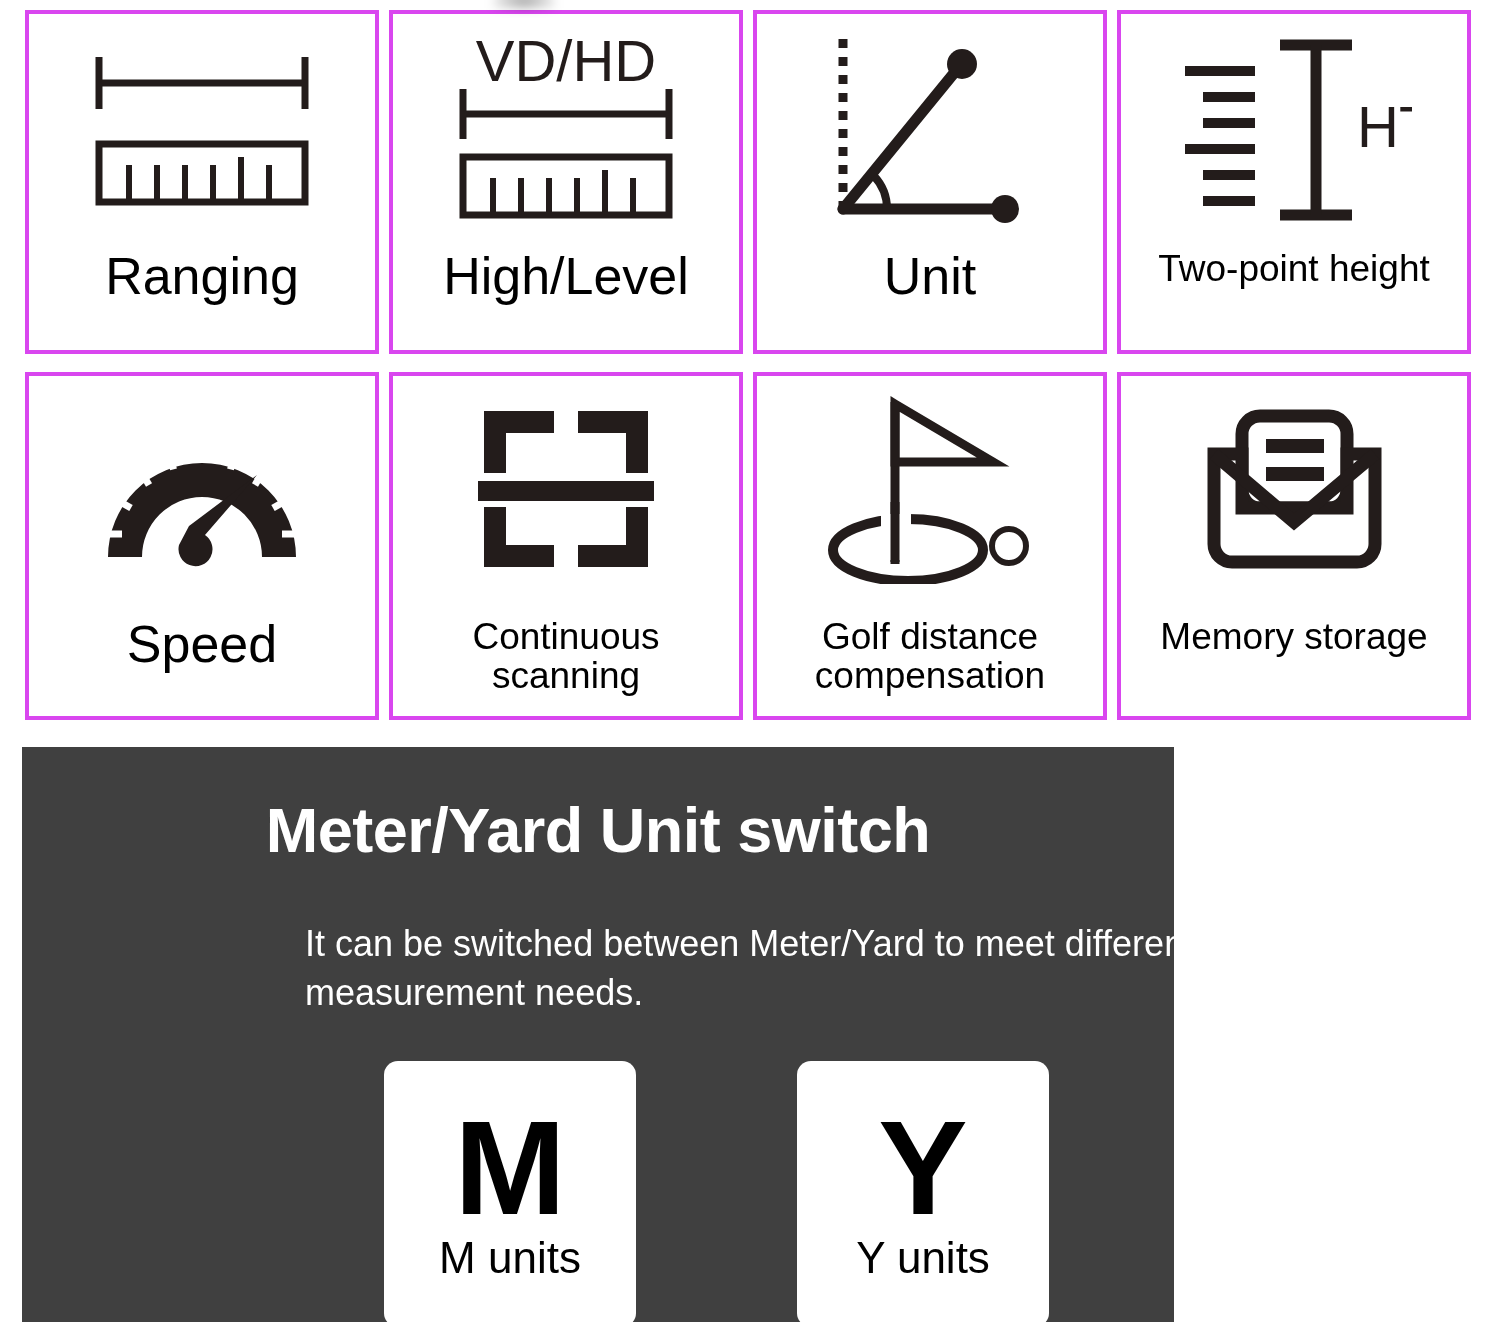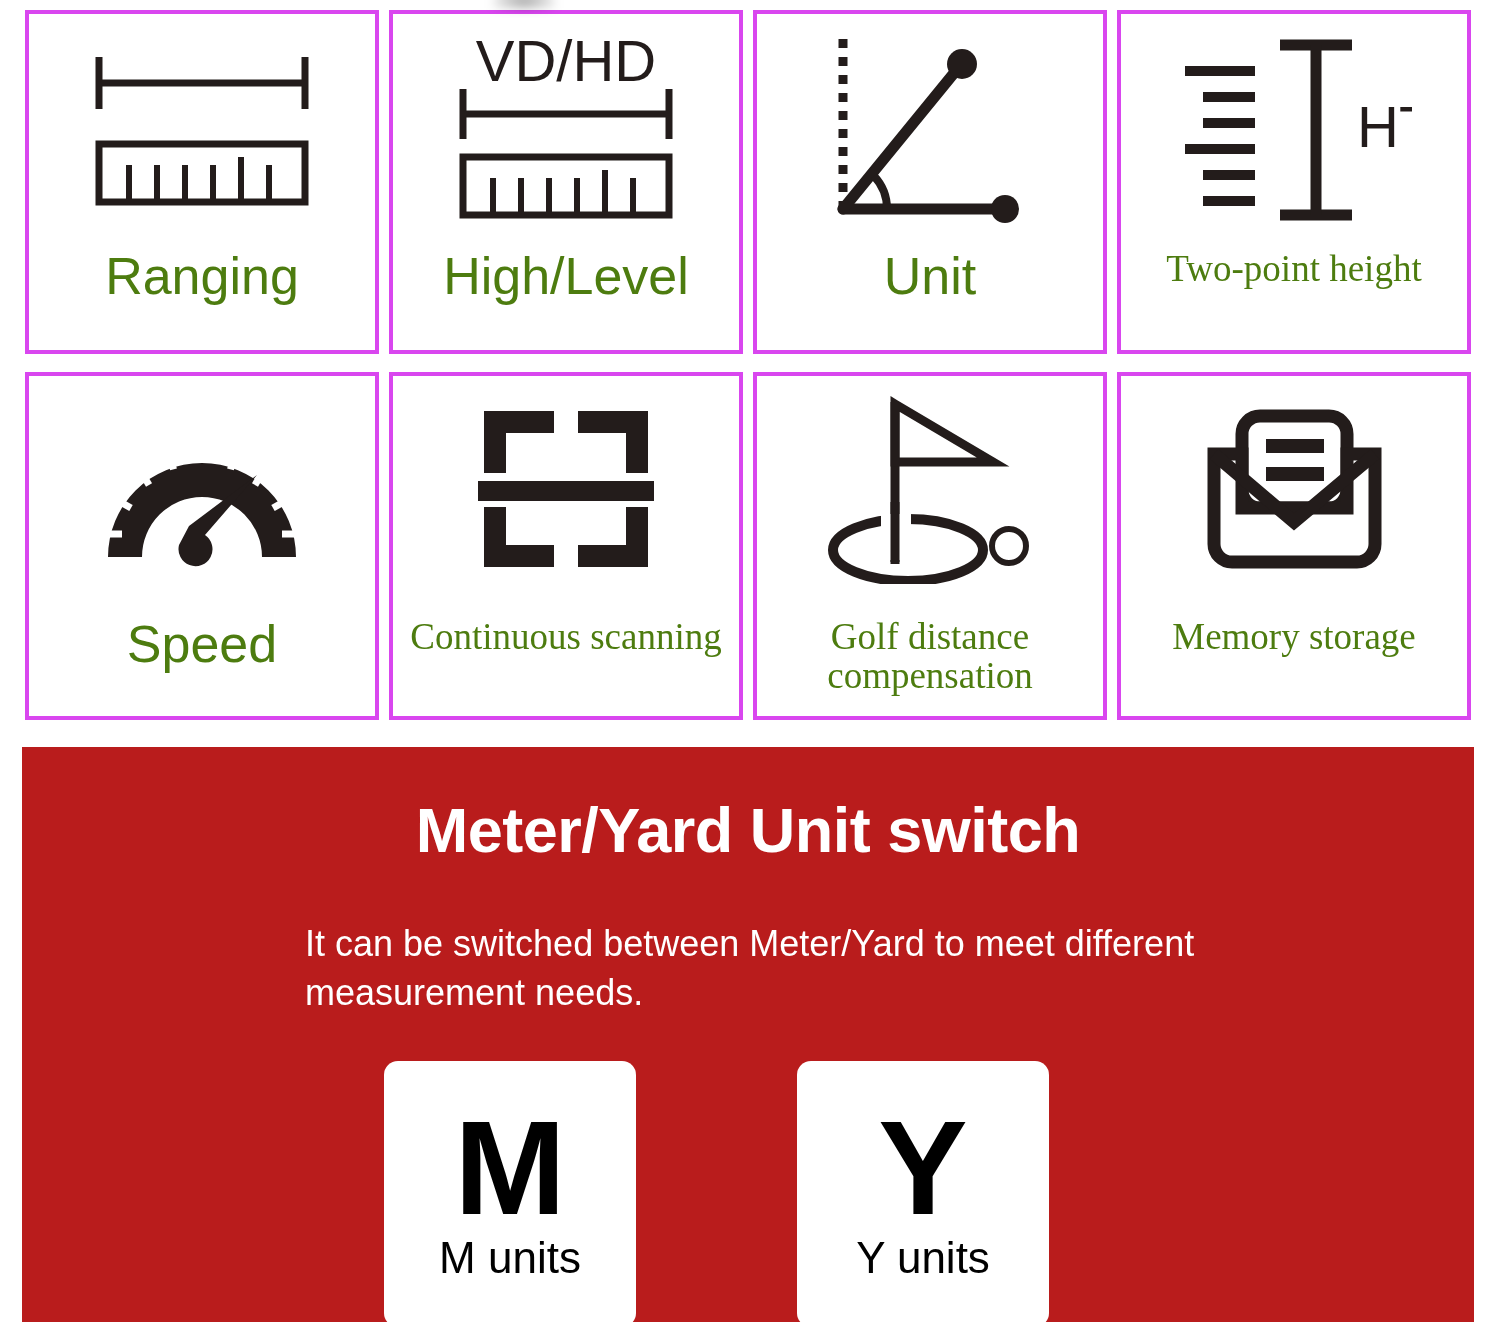--- a/index.html
+++ b/index.html
@@ -52,40 +52,40 @@
     flex: 0 0 auto;
     height: 205px;
     width: 100%;
     display: flex;
     align-items: center;
     justify-content: center;
   }
   .card-icon svg { display: block; }
 
   .card-label {
-    color: #4d7c0f;
+    color: #000000;
     text-align: center;
     line-height: 1.06;
     width: 100%;
     padding: 0 4px;
   }
   .lbl-xl { font-size: 52px; }
-  .lbl-md { font-size: 37px; font-family: Liberation Serif, serif; }
+  .lbl-md { font-size: 37px; }
 
   .r1 .card-label { margin-top: 20px; }
   .r2 .card-label { margin-top: 26px; }
 
   
   .promo-panel {
     position: absolute;
     left: 22px;
     top: 747px;
-    width: 1452px;
+    width: 1152px;
     height: 575px;
-    background: #b91c1c;
+    background: #404040;
     overflow: hidden;
   }
   .promo-title {
     color: #ffffff;
     font-weight: bold;
     font-size: 63px;
     text-align: center;
     margin-top: 47px;
     letter-spacing: -0.5px;
   }

